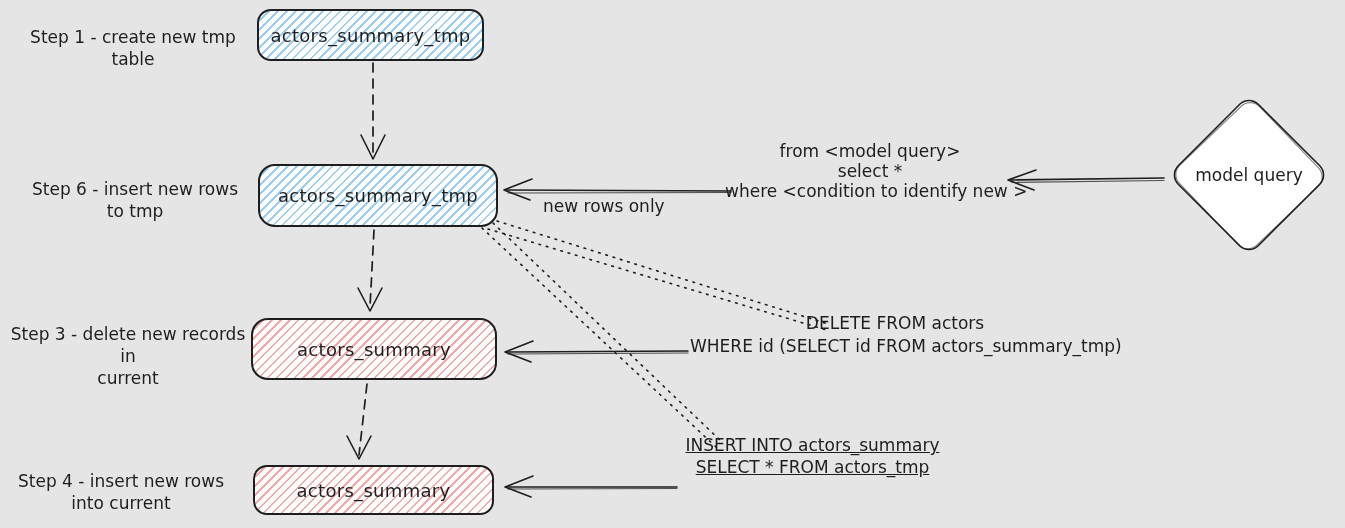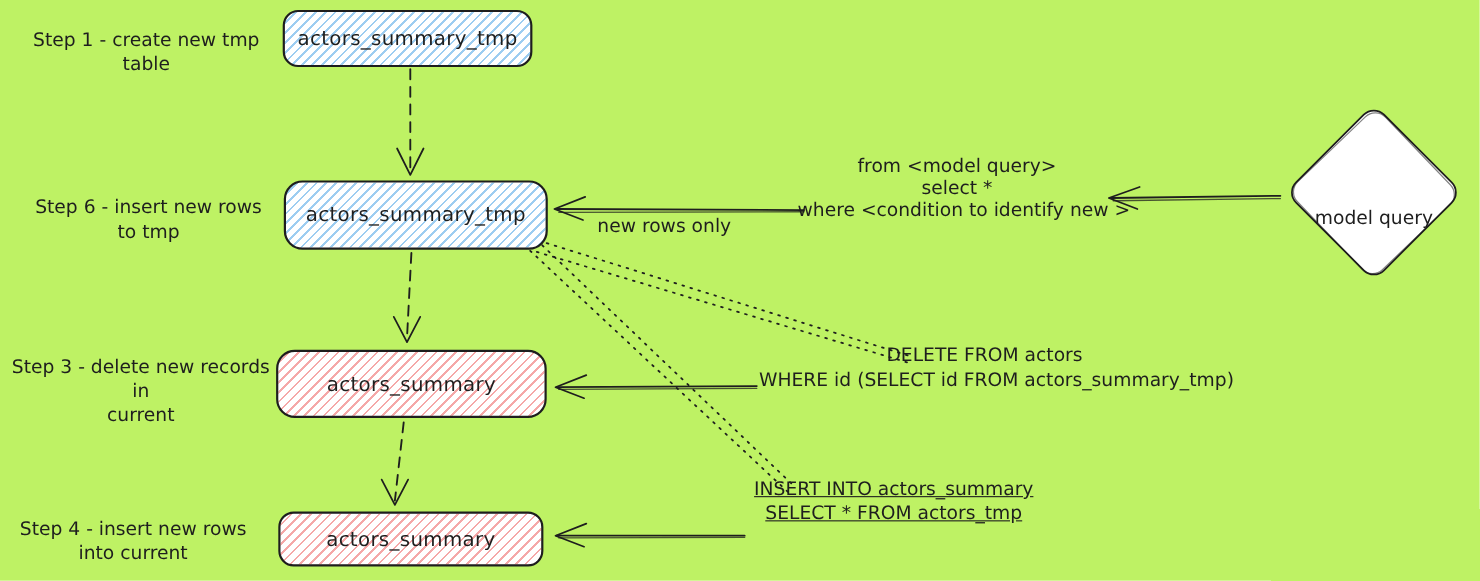--- a/index.html
+++ b/index.html
@@ -7,21 +7,21 @@
     --blue-hatch: #9dcdf1;
     --red-hatch: #f5a8a8;
   }
   * { box-sizing: border-box; }
   html, body { margin: 0; padding: 0; }
   body {
     width: 1345px; height: 528px; background: #ffffff;
     font-family: "DejaVu Sans", "Liberation Sans", sans-serif;
     color: var(--stroke);
   }
-  .stage { position: relative; width: 1345px; height: 528px; overflow: hidden; background: #bef264; }
+  .stage { position: relative; width: 1345px; height: 528px; overflow: hidden; background: #e5e5e5; }
   svg.layer { position: absolute; left: 0; top: 0; z-index: 1; }
   svg.layer .stroke { stroke: var(--stroke); fill: none; stroke-linecap: round; stroke-linejoin: round; }
   svg.layer .shaft   { stroke-width: 1.6; }
   svg.layer .shaft2  { stroke-width: 1.2; opacity: .75; }
   svg.layer .dashed  { stroke-width: 1.7; stroke-dasharray: 9 7; }
   svg.layer .head    { stroke-width: 1.6; }
   svg.layer .dotted  { stroke-width: 1.6; stroke-dasharray: 1.6 6; }
   svg.layer .shape   { stroke-width: 1.6; fill: #fff; }
   svg.layer .shape2  { stroke-width: 1.1; fill: none; opacity: .55; }
 
@@ -144,15 +144,15 @@
   <div class="txt" style="left:690px; top:312px; width:410px; line-height:23px;">
     <div>DELETE FROM actors</div>
     <div>WHERE id (SELECT id FROM actors_summary_tmp)</div>
   </div>
 
   <div class="txt" style="left:680px; top:434px; width:265px; line-height:22px;text-decoration:underline;">
     <div>INSERT INTO actors_summary</div>
     <div>SELECT * FROM actors_tmp</div>
   </div>
 
-  <div class="diamond-label" style="left:1189px; top:165px; width:120px;margin-top:24px;">model query</div>
+  <div class="diamond-label" style="left:1189px; top:165px; width:120px;">model query</div>
 
 </div>
 
 </body></html>

